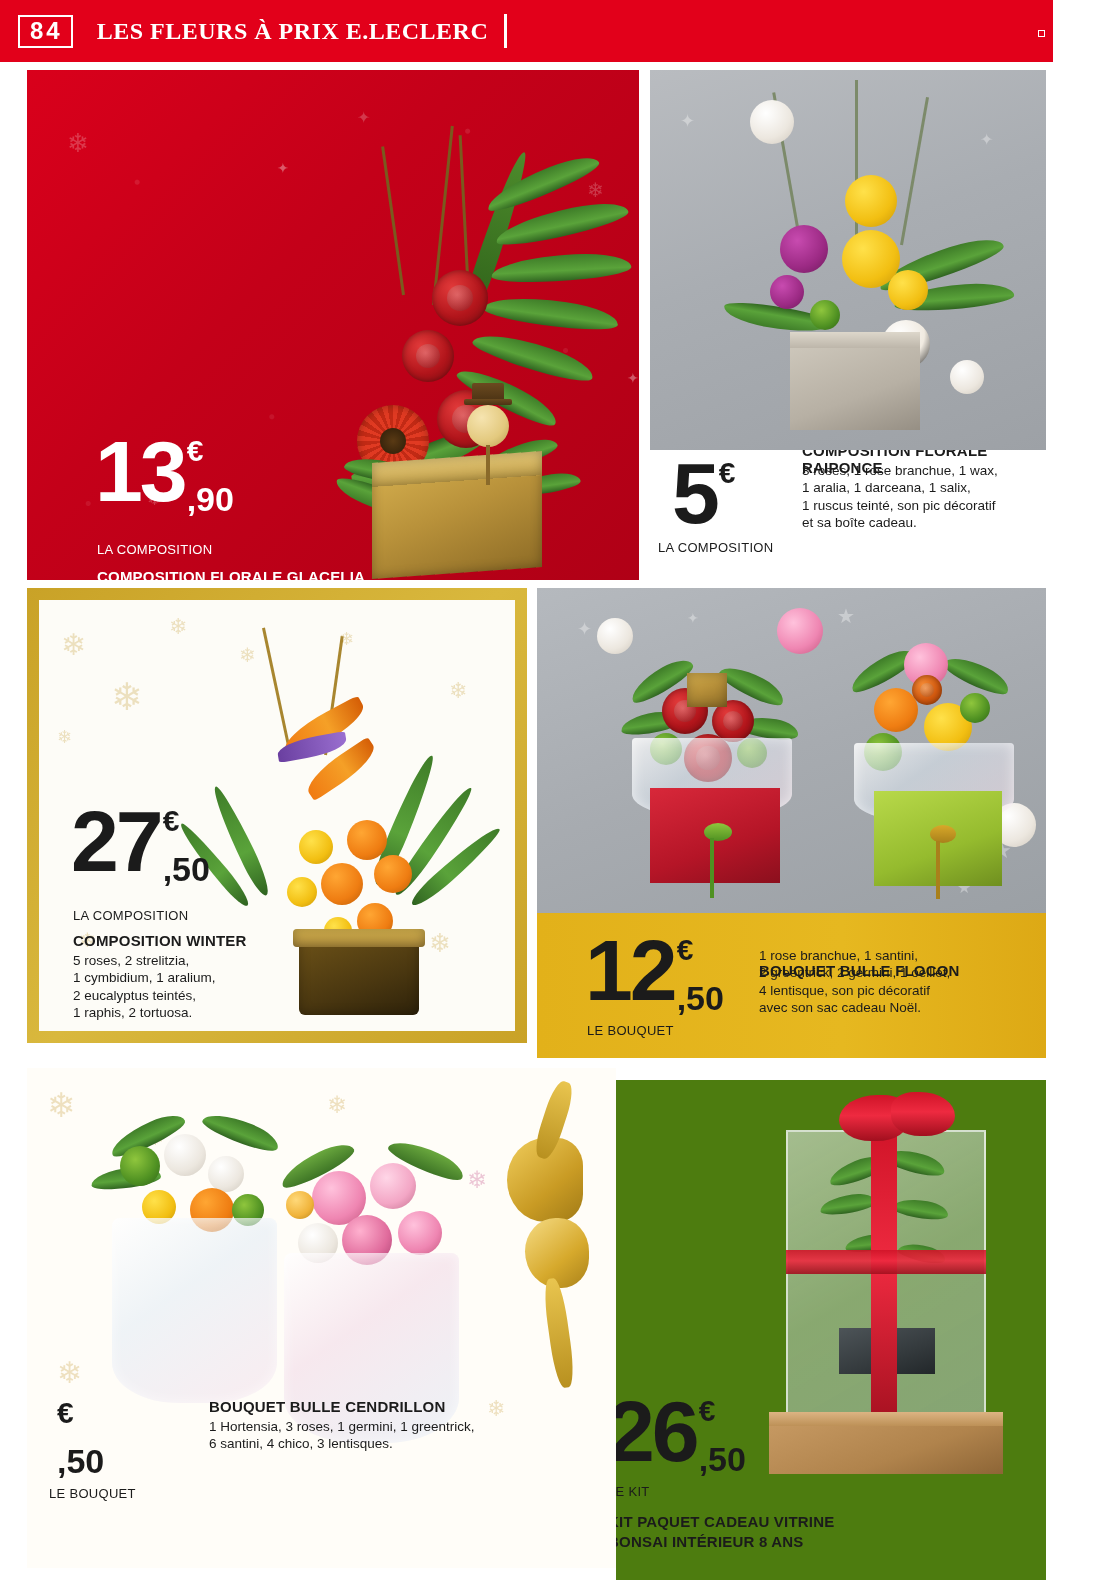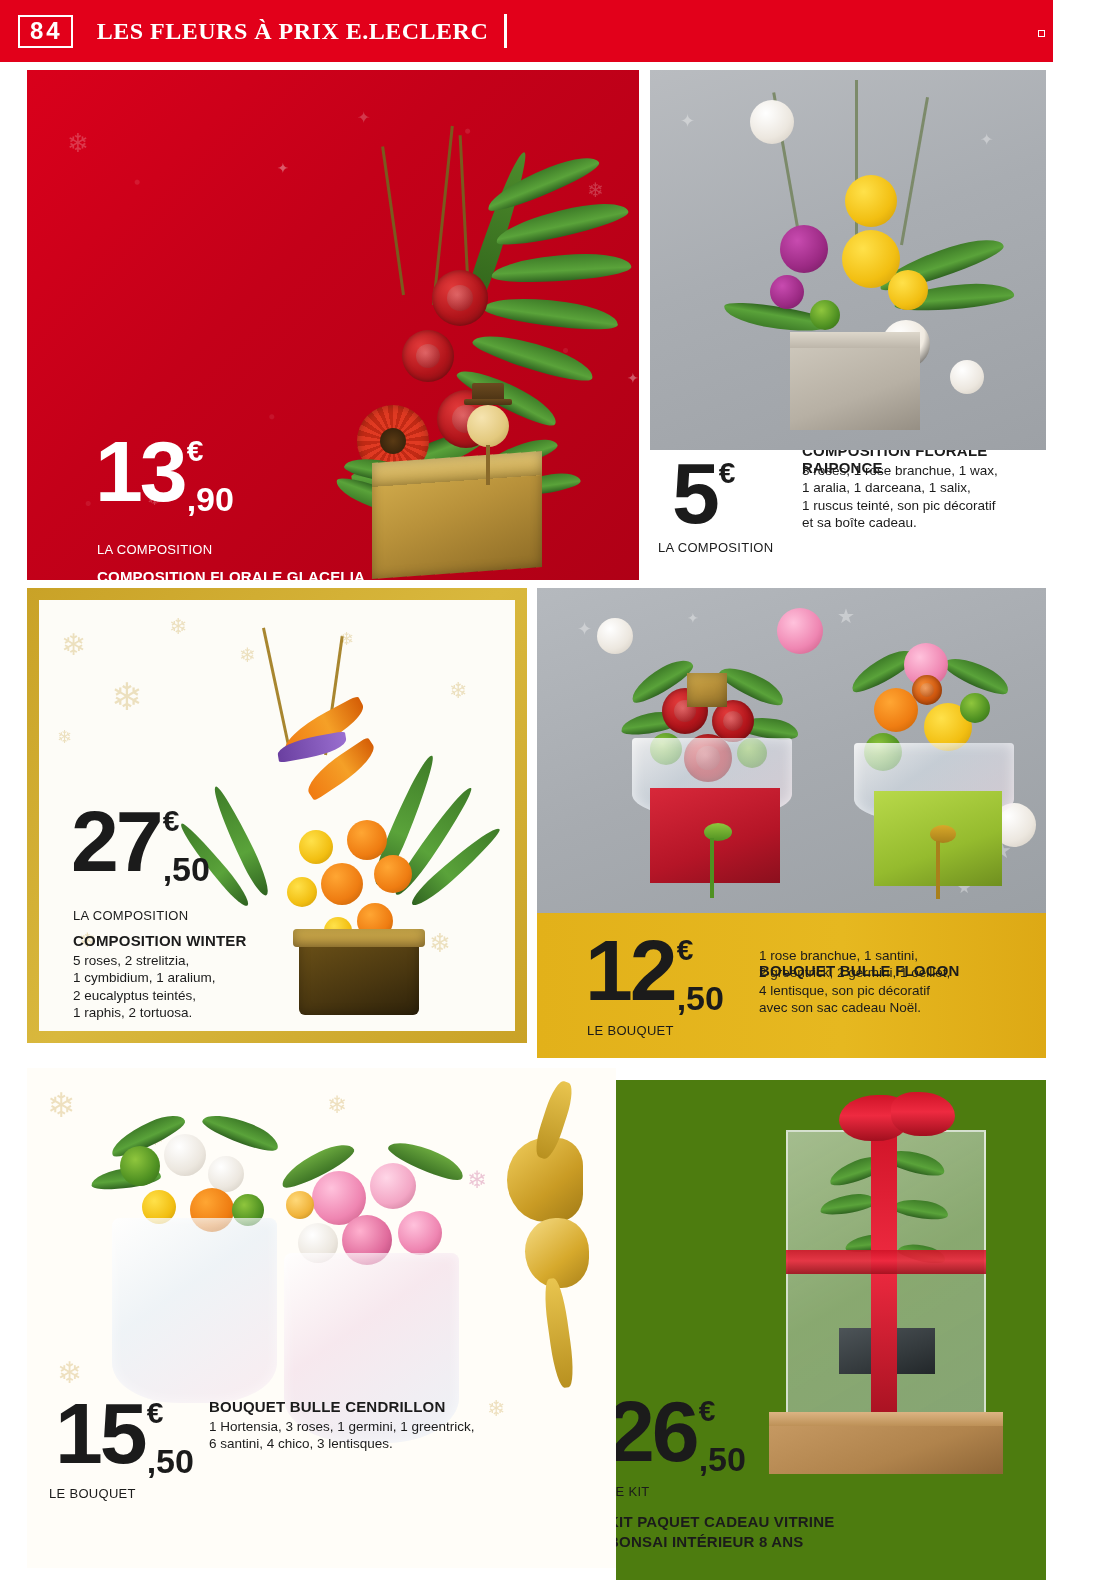--- a/index.html
+++ b/index.html
@@ -583,21 +583,20 @@
   </div>
 
   <div class="leafy" style="left:470px; top:10px; width:120px; height:330px;">
     <div class="ribbon" style="left:10px; top:60px; width:76px; height:84px; border-radius:60% 40% 40% 60%; background:linear-gradient(140deg,#f0cd5c,#c99b24 60%,#a07a16);"></div>
     <div class="ribbon" style="left:28px; top:140px; width:64px; height:70px; border-radius:50% 50% 45% 55%; background:linear-gradient(140deg,#f6dc85,#d6a92c 60%,#a9811a);"></div>
     <div class="ribbon" style="left:46px; top:2px; width:22px; height:80px; border-radius:40%; transform:rotate(18deg); background:linear-gradient(180deg,#e9c54f,#b8901f);"></div>
     <div class="ribbon" style="left:52px; top:200px; width:20px; height:110px; border-radius:40%; transform:rotate(-8deg); background:linear-gradient(180deg,#e9c54f,#b8901f);"></div>
   </div>
 
   <div class="price dark" style="left:28px; top:322px;">
-    <span class="int">15</span>
     <span class="stack">
       <span class="eur">€</span>
       <span class="cents">,50</span>
     </span>
   </div>
   <div class="unit dark" style="left:22px; top:418px;">LE BOUQUET</div>
   <div class="prod-title title-dark" style="left:182px; top:330px;">BOUQUET BULLE CENDRILLON</div>
   <div class="prod-desc desc-dark" style="left:182px; top:350px; white-space:pre-line;">1 Hortensia, 3 roses, 1 germini, 1 greentrick,
 6 santini, 4 chico, 3 lentisques.</div>
 </div>

